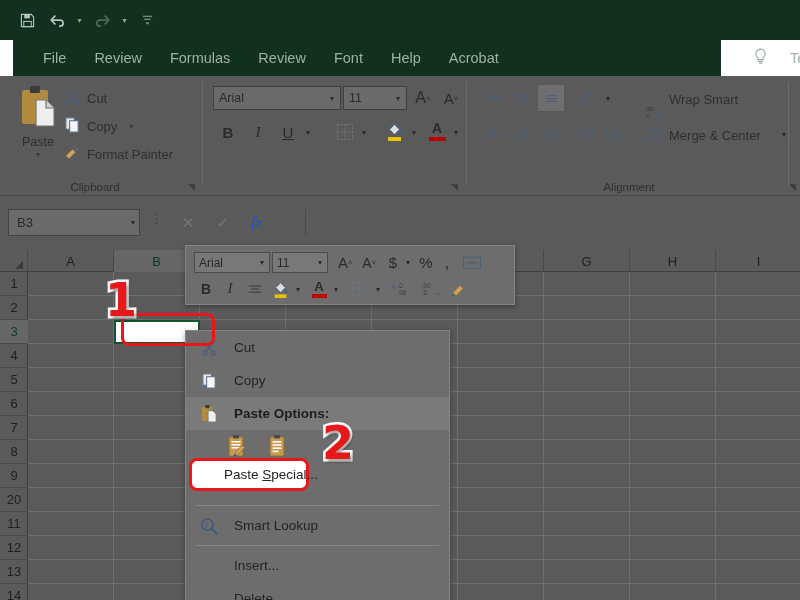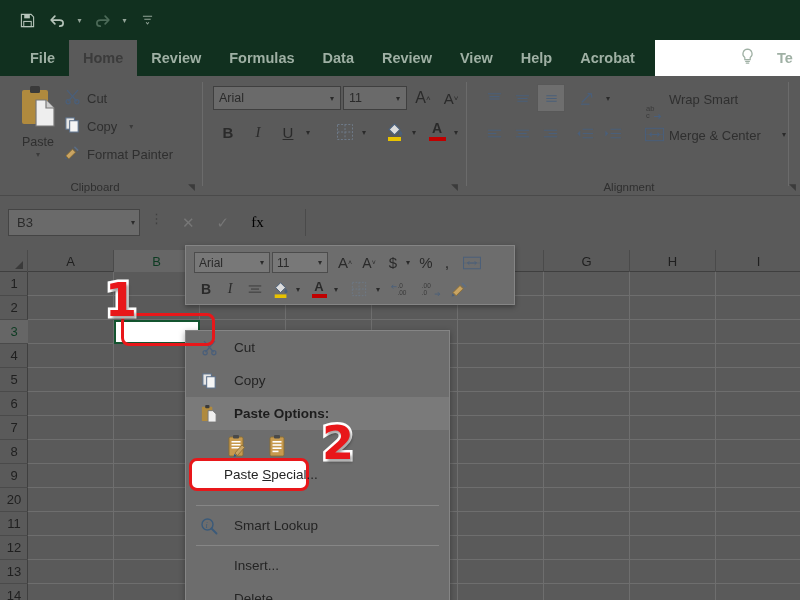--- a/index.html
+++ b/index.html
@@ -19,23 +19,22 @@
   .qat { position: absolute; left: 14px; top: 8px; display: flex; align-items: center; gap: 4px; }
   .qat-btn {
     width: 26px; height: 24px; display: flex; align-items: center; justify-content: center;
     color: #b6c4ba;
   }
   .qat-caret { width: 11px; height: 24px; display:flex; align-items:center; justify-content:center;
     color:#93a498; font-size: 8px; }
 
   
   .tabstrip {
-    position: absolute; left: 0; top: 40px; width: 655px; height: 36px;
+    position: absolute; left: 13px; top: 40px; width: 708px; height: 36px;
     background: #11301f;
-    font-weight: bold;
   }
   .tabs { position: absolute; left: 16px; top: 0; display: flex; height: 36px; align-items: stretch; }
   .tab {
     padding: 0 14px; display: flex; align-items: center;
     font-size: 14.5px; color: #9fb0a4; white-space: nowrap;
   }
   .tab.active { background: #5a5a5a; color: #3b3b3b; }
   .tell { position: absolute; left: 740px; top: 0; height: 36px; display: flex; align-items: center; gap: 22px;
     color: #9fb0a4; font-size: 14.5px; }
 
@@ -89,21 +88,21 @@
   .namebox {
     position: absolute; left: 8px; top: 209px; width: 132px; height: 27px;
     background: #6a6a6a; border: 1px solid #444; display: flex; align-items: center;
     padding: 0 4px 0 8px; font-size: 13px; color: #2b2b2b;
   }
   .namebox .nb-arrow { margin-left: auto; font-size: 8px; }
   .fb-grip { position: absolute; left: 150px; top: 211px; color: #3f3f3f; font-size: 13px; letter-spacing: 0; }
   .fb-btns { position: absolute; left: 172px; top: 209px; height: 27px; display: flex; align-items: center; gap: 22px;
      padding-left: 10px; }
   .fb-btn { color: #777; font-size: 15px; }
-  .fb-fx { color: #000000; font-size: 15px; font-family: "Liberation Serif", serif; }
+  .fb-fx { color: #1d4ed8; font-size: 15px; font-style: italic; font-family: "Liberation Serif", serif; }
   .fb-input {
     position: absolute; left: 305px; top: 209px; width: 487px; height: 27px;
     background: #5a5a5a; border-left: 1px solid #4a4a4a;
   }
 
   
   .gridwrap { position: absolute; left: 0; top: 250px; width: 800px; height: 350px; background: #5a5a5a; overflow: hidden; }
   .colhead { position: absolute; left: 0; top: 0; width: 800px; height: 22px; background: #5a5a5a;
      border-bottom: 1px solid #3f3f3f; }
   .colhead .ch {
@@ -209,26 +208,24 @@
         <svg width="12" height="12" viewBox="0 0 12 12">
             <path d="M1 2h10M2.5 5.2h7M4.5 8.4l1.5 2 1.5-2" fill="none" stroke="#93a498" stroke-width="1.1"></path>
           </svg>
       </div>
     </div>
   </div>
 
   <div class="tabstrip">
     <div class="tabs">
       <div class="tab">File</div>
-      <div class="tab active">Home</div>
       <div class="tab">Review</div>
       <div class="tab">Formulas</div>
-      <div class="tab">Data</div>
       <div class="tab">Review</div>
-      <div class="tab">View</div>
+      <div class="tab">Font</div>
       <div class="tab">Help</div>
       <div class="tab">Acrobat</div>
     </div>
     <div class="tell">
       <span>
         <svg width="15" height="17" viewBox="0 0 15 17">
             <path d="M7.5 1.2a4.6 4.6 0 0 0-2.7 8.3v2.1h5.4V9.5A4.6 4.6 0 0 0 7.5 1.2z" fill="none" stroke="#9fb0a4" stroke-width="1.2"></path>
             <path d="M5.6 13.3h3.8M6.2 15.1h2.6" stroke="#9fb0a4" stroke-width="1.2" stroke-linecap="round"></path>
           </svg>
       </span>

